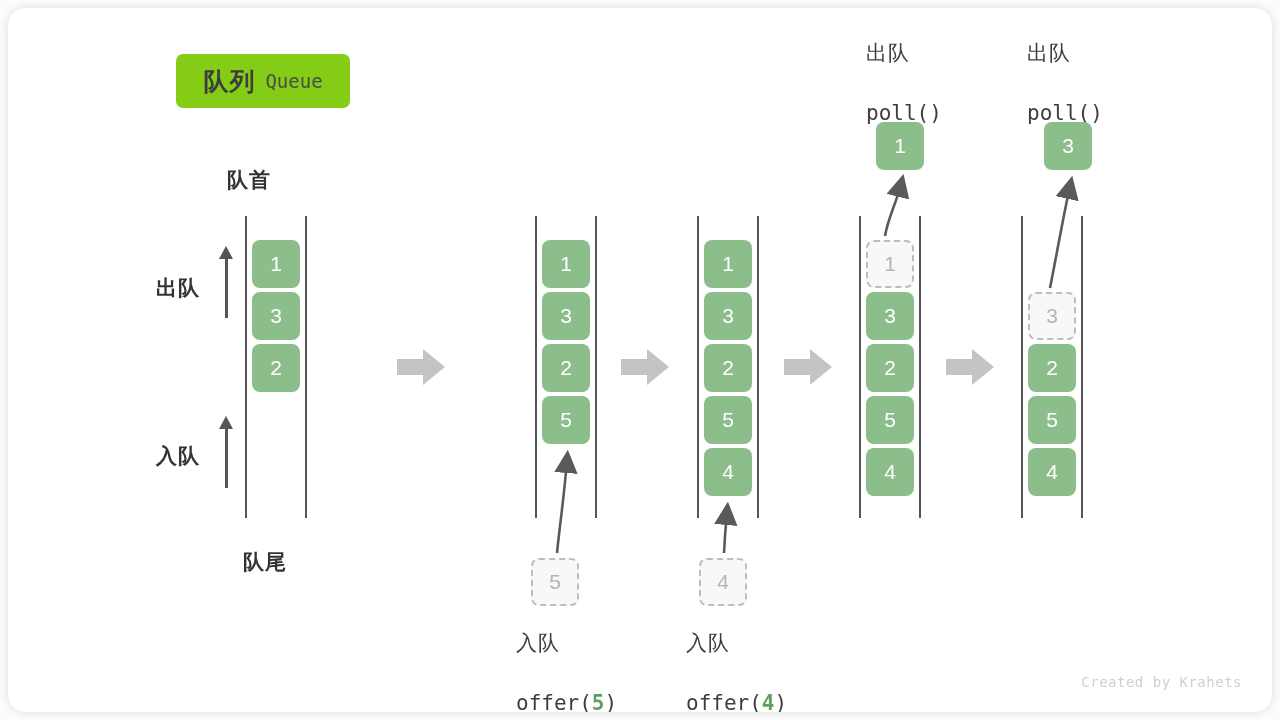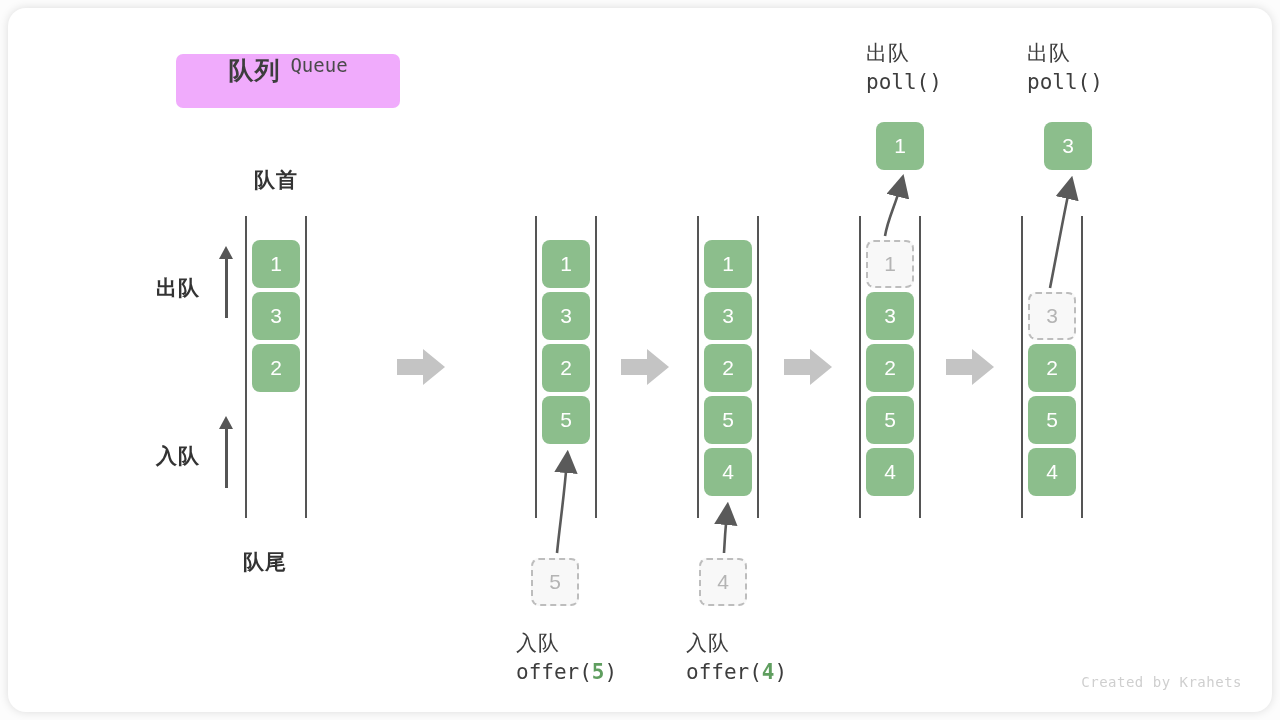--- a/index.html
+++ b/index.html
@@ -21,43 +21,43 @@
     background:#ffffff;
     border-radius:18px;
     box-shadow:0 0 10px rgba(0,0,0,0.13);
     overflow:hidden;
   }
 
   
   .title-chip{
     position:absolute;
     left:168px;top:46px;
-    width:224px;height:54px;
-    background:#f0abfc;
+    width:174px;height:54px;
+    background:#84cc16;
     border-radius:7px;
-    display:flex;align-items:flex-start;justify-content:center;
+    display:flex;align-items:center;justify-content:center;
     gap:10px;
   }
   .title-cn{
     font-size:25px;font-weight:bold;color:#3d3d3d;
     letter-spacing:1px;
   }
   .title-en{
     font-family:"DejaVu Sans Mono","Liberation Mono",monospace;
     font-size:19px;color:#4a4a4a;
   }
 
   
   .lbl-cn-bold{
     position:absolute;
     font-size:21px;font-weight:bold;color:#333333;
     letter-spacing:1px;
     white-space:nowrap;
   }
-  .lbl-head{left:246px;top:158px;}
+  .lbl-head{left:219px;top:158px;}
   .lbl-tail{left:235px;top:540px;}
   .lbl-deq{left:148px;top:266px;}
   .lbl-enq{left:148px;top:434px;}
 
   
   .thin-arrow{position:absolute;width:20px;}
   .thin-arrow .shaft{
     position:absolute;left:9px;top:10px;width:2.5px;height:100%;
     background:#555555;
   }
@@ -150,21 +150,21 @@
     white-space:nowrap;
   }
   .op-cn{
     display:block;
     font-size:21px;font-weight:normal;color:#3d3d3d;
     letter-spacing:1px;
   }
   .op-code{
     display:block;
     font-family:"DejaVu Sans Mono","Liberation Mono",monospace;
-    font-size:21px;color:#3d3d3d;
+    font-size:21px;color:#3d3d3d;margin-top:31px;
   }
   .op-code .arg{color:#5f9e5f;font-weight:bold;}
 
   
   .credit{
     position:absolute;
     right:30px;bottom:22px;
     font-family:"DejaVu Sans Mono","Liberation Mono",monospace;
     font-size:14px;
     color:#cfcfcf;

